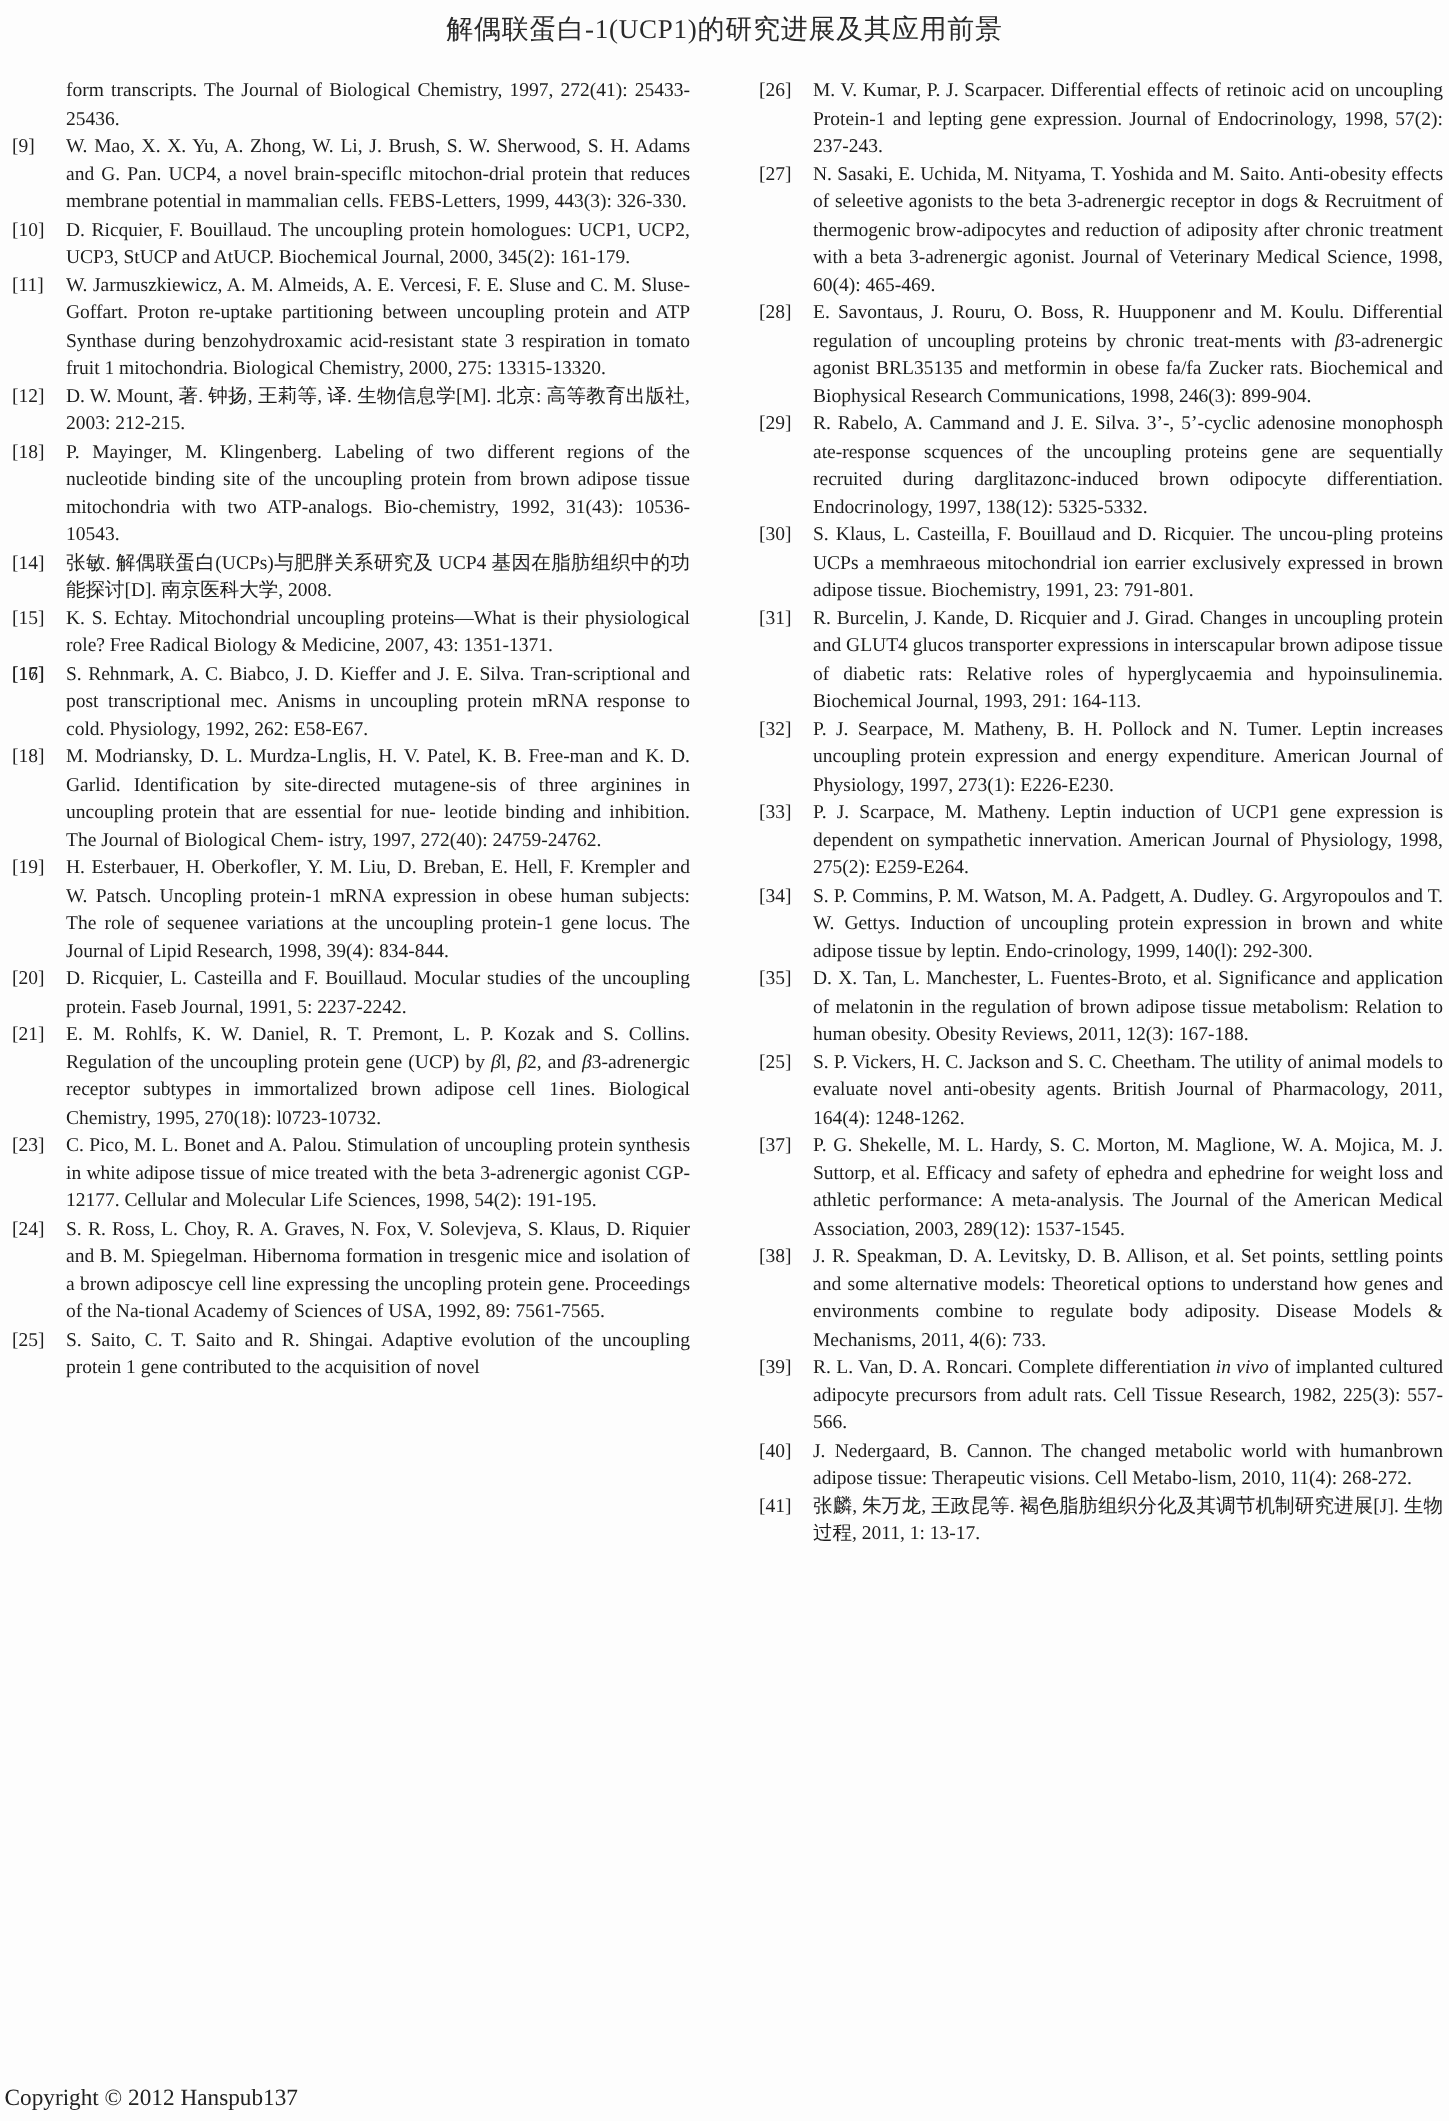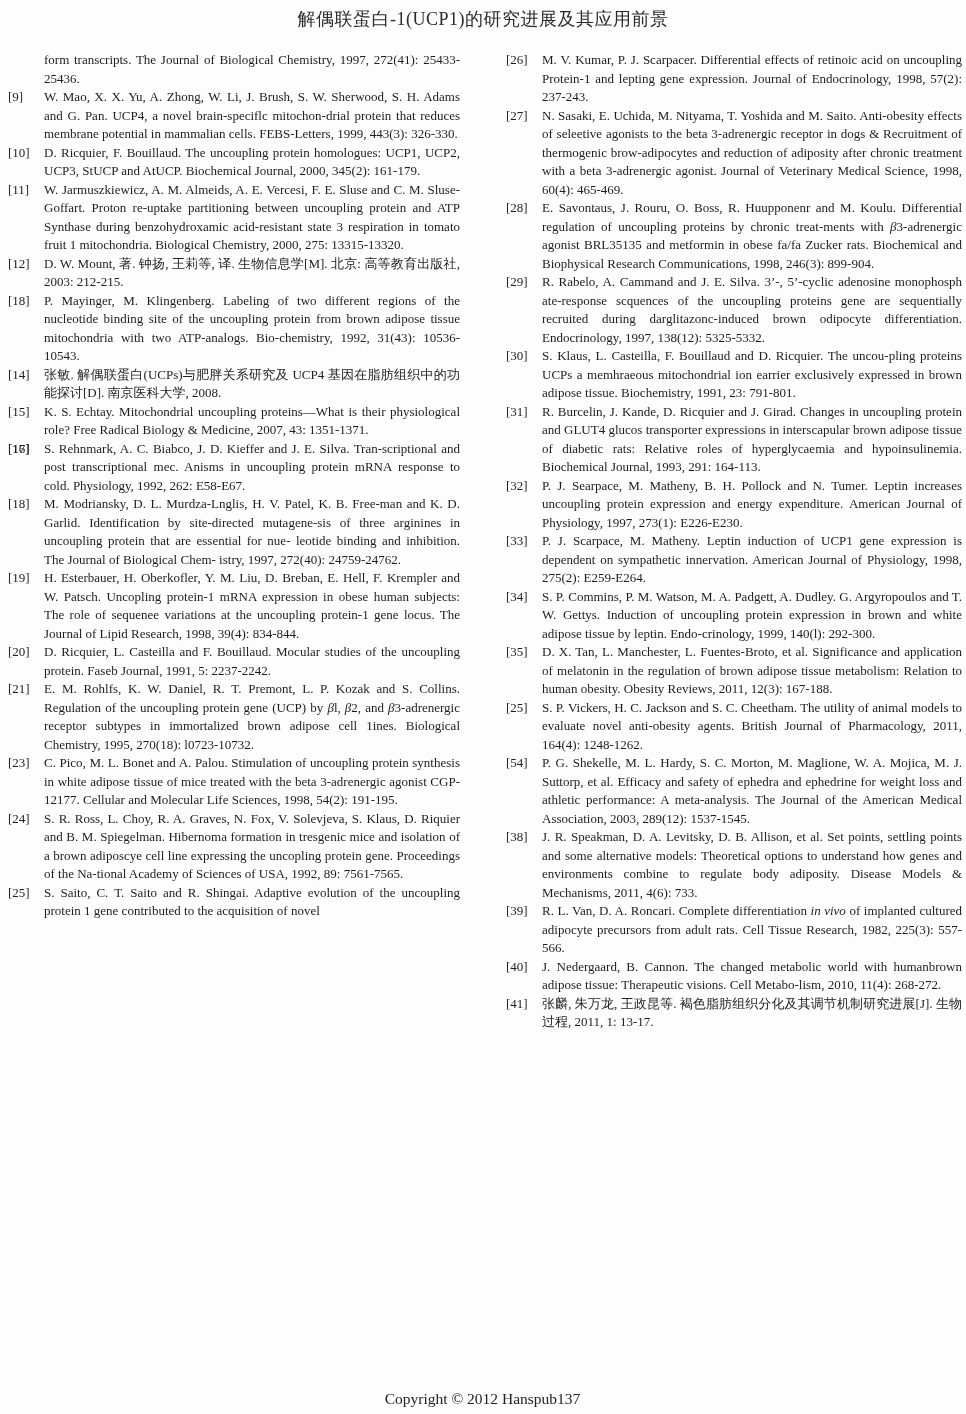--- a/index.html
+++ b/index.html
@@ -35,21 +35,21 @@
   }
   .ref .num {
     position:absolute;
     left:0; top:0;
     white-space:nowrap;
   }
   .footer {
     position:absolute;
     left:3px; right:4px; bottom:6px;
     display:flex;
-    justify-content:center;
+    justify-content:flex-start;
     font-size:15.5px;
     color:#222;
   }
 </style>
 </head>
 <body>
 
 <div class="page">
 
   <div class="title">解偶联蛋白-1(UCP1)的研究进展及其应用前景</div>
@@ -192,21 +192,21 @@
     <span class="num">[35]</span>
     <span class="txt">D. X. Tan, L. Manchester, L. Fuentes-Broto, et al. Significance and application of melatonin in the regulation of brown adipose tissue metabolism: Relation to human obesity. Obesity Reviews, 2011, 12(3): 167-188.</span>
   </div>
 
   <div class="ref">
     <span class="num">[25]</span>
     <span class="txt">S. P. Vickers, H. C. Jackson and S. C. Cheetham. The utility of animal models to evaluate novel anti-obesity agents. British Journal of Pharmacology, 2011, 164(4): 1248-1262.</span>
   </div>
 
   <div class="ref">
-    <span class="num">[54]</span>
+    <span class="num">[37]</span>
     <span class="txt">P. G. Shekelle, M. L. Hardy, S. C. Morton, M. Maglione, W. A. Mojica, M. J. Suttorp, et al. Efficacy and safety of ephedra and ephedrine for weight loss and athletic performance: A meta-analysis. The Journal of the American Medical Association, 2003, 289(12): 1537-1545.</span>
   </div>
 
   <div class="ref">
     <span class="num">[38]</span>
     <span class="txt">J. R. Speakman, D. A. Levitsky, D. B. Allison, et al. Set points, settling points and some alternative models: Theoretical options to understand how genes and environments combine to regulate body adiposity. Disease Models &amp; Mechanisms, 2011, 4(6): 733.</span>
   </div>
 
   <div class="ref">
     <span class="num">[39]</span>

